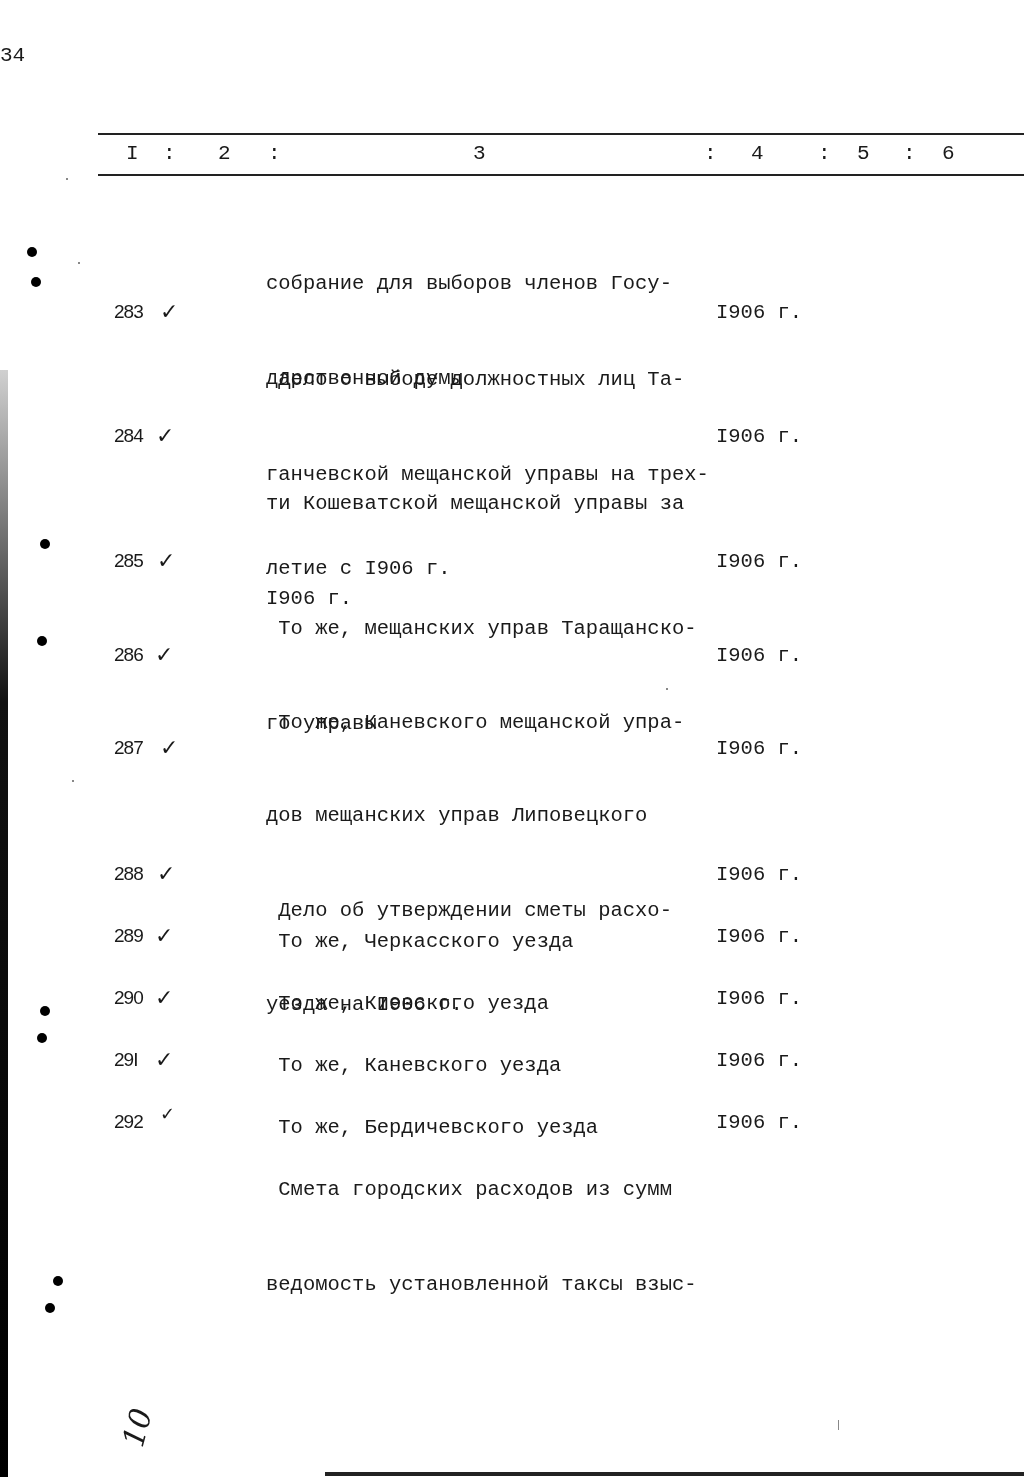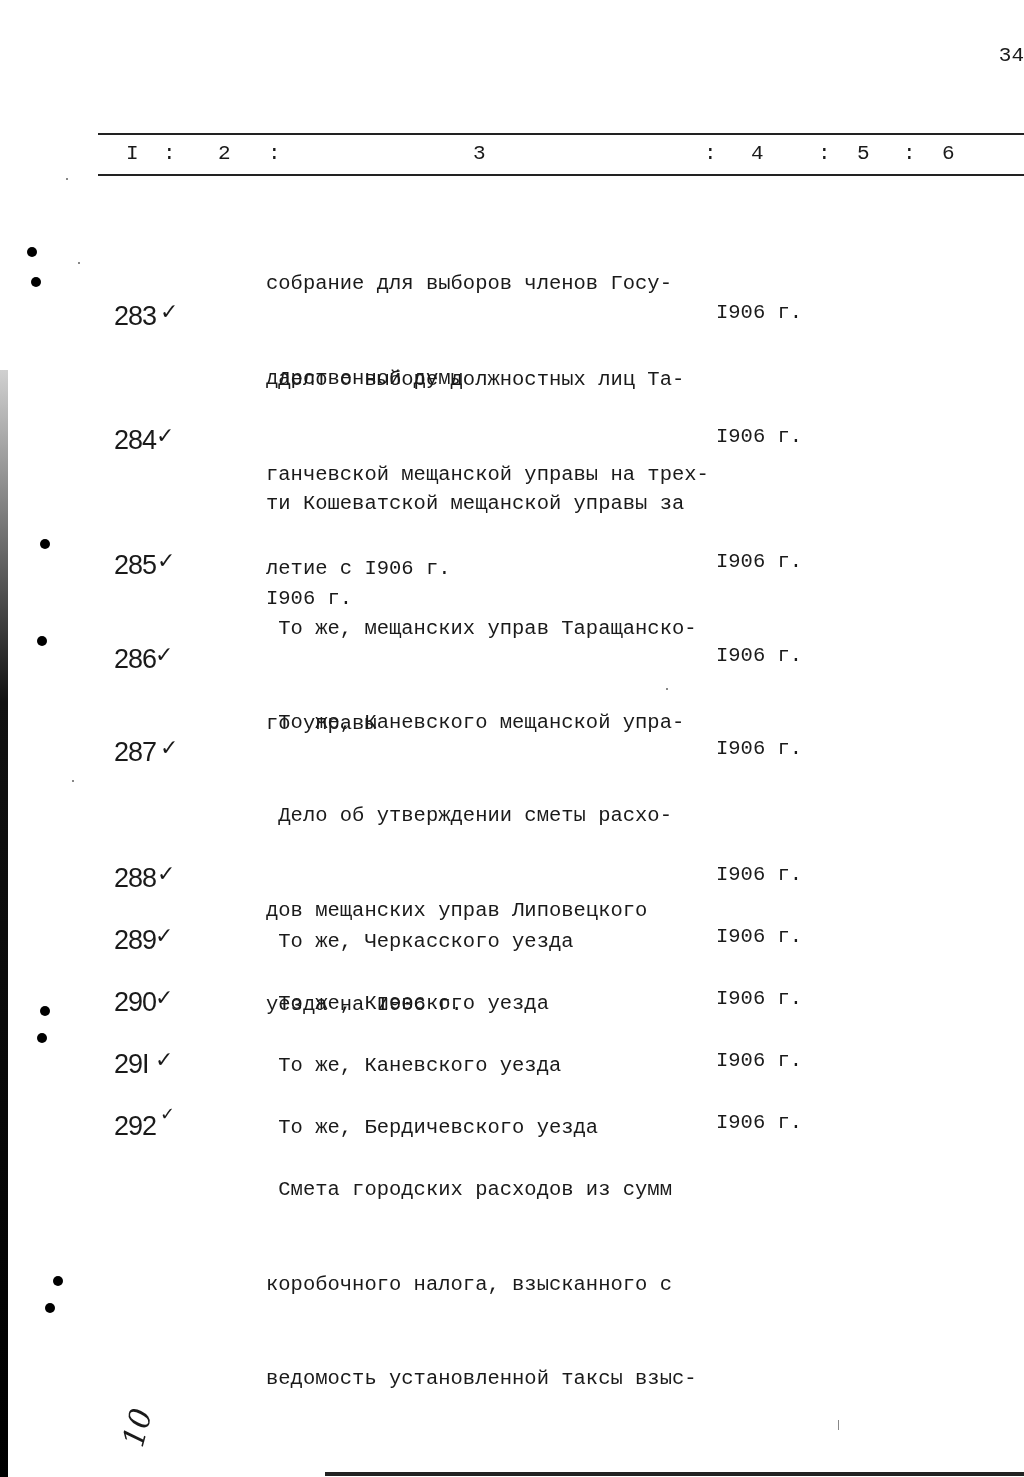--- a/index.html
+++ b/index.html
@@ -9,30 +9,30 @@
     font-family: "Liberation Mono", "DejaVu Sans Mono", monospace;
   }
   .left-edge {
     position: absolute; left: 0; top: 370px; width: 8px; height: 1107px;
     background: linear-gradient(to bottom, #d0d0d0 0%, #111 30%, #000 100%);
   }
   .punch {
     position: absolute; width: 10px; height: 10px; border-radius: 50%; background: #000;
   }
   .page-num {
-    position: absolute; top: 44px; left: 0; width: 1024px; text-align: right;
+    position: absolute; top: 44px; left: 0; width: 1024px; text-align: left;
     font-size: 21px; letter-spacing: 0px;
   }
   .rule { position: absolute; left: 98px; right: 0; height: 2px; background: #222; }
   .col-header {
     position: absolute; top: 142px; font-size: 21px;
   }
   .entry { position: absolute; left: 0; width: 1024px; }
   .num {
-    position: absolute; left: 114px; font-size: 27px; letter-spacing: -1px;
+    position: absolute; left: 114px; font-size: 19px; letter-spacing: -1px;
     font-family: "Liberation Sans", "DejaVu Sans", sans-serif;
   }
   .check {
     position: absolute; font-size: 22px;
     font-family: "DejaVu Sans", sans-serif; font-style: italic;
   }
   .desc {
     position: absolute; left: 266px; width: 460px; font-size: 20.5px; line-height: 31.5px;
     white-space: pre;
   }
@@ -122,22 +122,22 @@
   <div class="desc">
     <div> То же, Каневского мещанской упра-</div>
   </div>
   <span class="date">I906 г.</span>
 </div>
 
 <div class="entry" style="top:737px;">
   <span class="num">287</span>
   <span class="check" style="left:160px;top:-2px;">✓</span>
   <div class="desc">
+    <div>дов мещанских управ Липовецкого</div>
     <div> Дело об утверждении сметы расхо-</div>
-    <div>дов мещанских управ Липовецкого</div>
     <div>уезда на I906 г.</div>
   </div>
   <span class="date">I906 г.</span>
 </div>
 
 <div class="entry" style="top:863px;">
   <span class="num">288</span>
   <span class="check" style="left:157px;top:-2px;">✓</span>
   <div class="desc">
     <div> То же, Черкасского уезда</div>
@@ -170,21 +170,20 @@
     <div> То же, Бердичевского уезда</div>
   </div>
   <span class="date">I906 г.</span>
 </div>
 
 <div class="entry" style="top:1111px;">
   <span class="num">292</span>
   <span class="check" style="left:160px;top:-8px;font-size:18px;">✓</span>
   <div class="desc">
     <div> Смета городских расходов из сумм</div>
-    <div>коробочного налога, взысканного с</div>
     <div>ведомость установленной таксы взыс-</div>
     
     
   </div>
   <span class="date">I906 г.</span>
 </div>
 
 <div class="sig">10</div>
 <div class="bottom-rule"></div>
 

